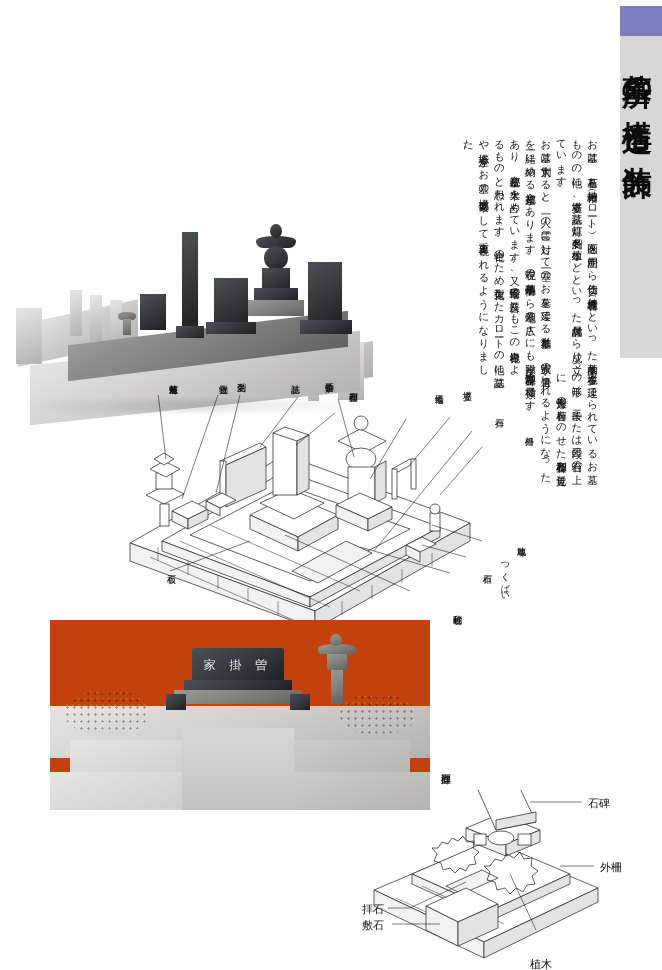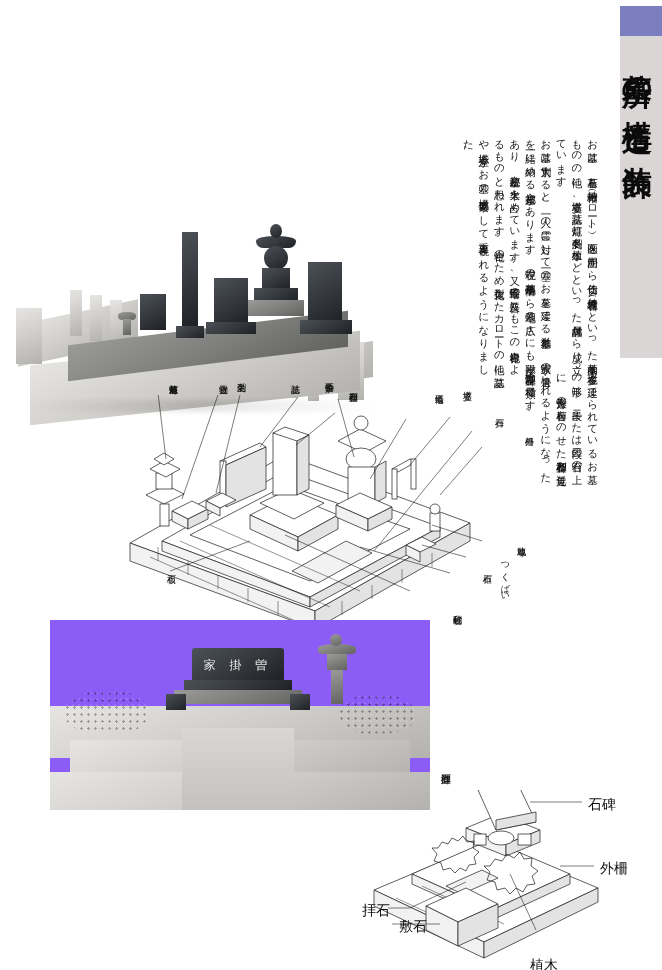--- a/index.html
+++ b/index.html
@@ -114,31 +114,31 @@
     -webkit-writing-mode: vertical-rl;
     text-orientation: upright;
     -webkit-text-orientation: upright;
     font-size: 9px;
     line-height: 1.05;
     color: #111;
     letter-spacing: 0px;
   }
   .labelh {
     position: absolute;
-    font-size: 14px;
+    font-size: 11px;
     color: #111;
     white-space: nowrap;
   }
 
   
   .photo-bottom {
     position: absolute;
     left: 50px; top: 620px;
     width: 380px; height: 190px;
-    background: #8b5cf6;
+    background: #c2410c;
   }
   .hedge {
     position:absolute;
     background: radial-gradient(circle at 30% 30%, #6d7e63 0%, #4b5a44 55%, #33402d 100%);
     border-radius: 50% 50% 45% 45%;
   }
   .hedge.speckle {
     background-image:
       radial-gradient(rgba(255,255,255,0.12) 1px, transparent 1.2px),
       radial-gradient(rgba(0,0,0,0.3) 1px, transparent 1.2px);
@@ -388,20 +388,20 @@
         <line x1="70" y1="134" x2="36" y2="134"></line>
         <line x1="36" y1="134" x2="22" y2="134"></line>
         <line x1="140" y1="84" x2="166" y2="140"></line>
       </g>
     </svg>
   </div>
 
   <div class="labelh" style="left:588px; top:796px;">石碑</div>
   <div class="labelh" style="left:600px; top:860px;">外柵</div>
   <div class="labelh" style="left:362px; top:902px;">拝石</div>
-  <div class="labelh" style="left:362px; top:918px;margin-left:37px;">敷石</div>
+  <div class="labelh" style="left:362px; top:918px;">敷石</div>
   <div class="labelh" style="left:530px; top:922px;margin-top:35px;">植木</div>
 
   <div id="intro-body" class="vtext"><span>お墓は、墓石を納骨棺（カロート）、区画を周囲から仕切る外柵（境界石）、といった基本的なものの他に、塔婆立、墓誌、灯籠、名刺受、植木などといった付属品から成り立っています。</span><br><span>お墓は大別すると、一人の霊に対して一基のお墓を建てる単独墓と、家族の遺骨を一緒に納める合祀墓があります。現在の墓地事情から墓地の広さにも限度があり、合祀墓が大半を占めています。又、五輪塔の普及にもこの合祀界によるものと思われます。合祀のため大型化したカロートの他に墓誌や塔婆立がお墓の構成要素として重要視されるようになりました。</span></div>
 
   <div id="second-body" class="vtext">現在多く建てられているお墓の形は、二段または三段の台石の上に、長方形の棹石をのせた和型石碑と近年見られるようになった洋型墓碑の二種類です。</div>
 
 </div>
 
 </body></html>

